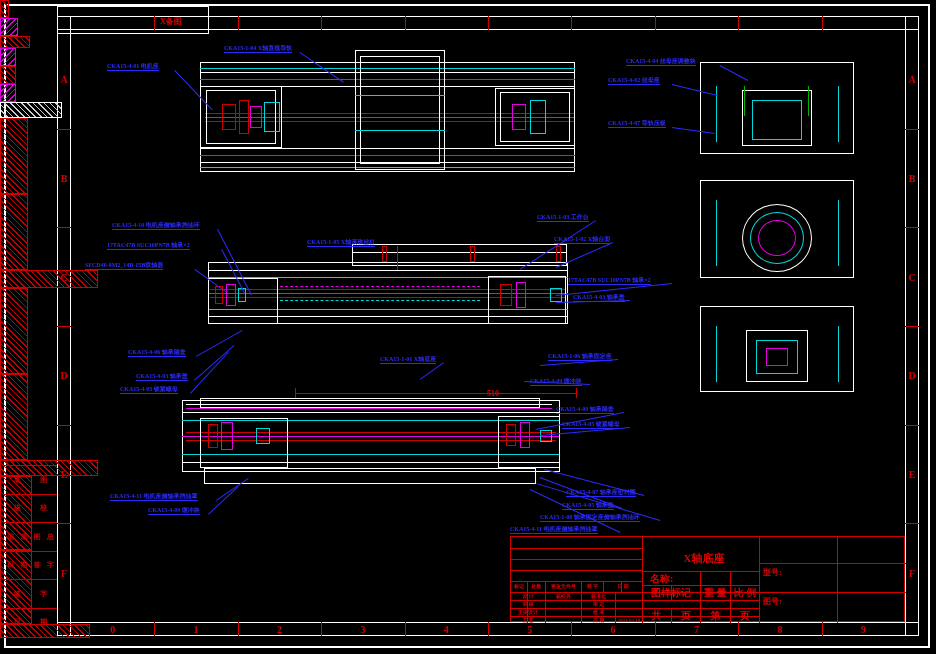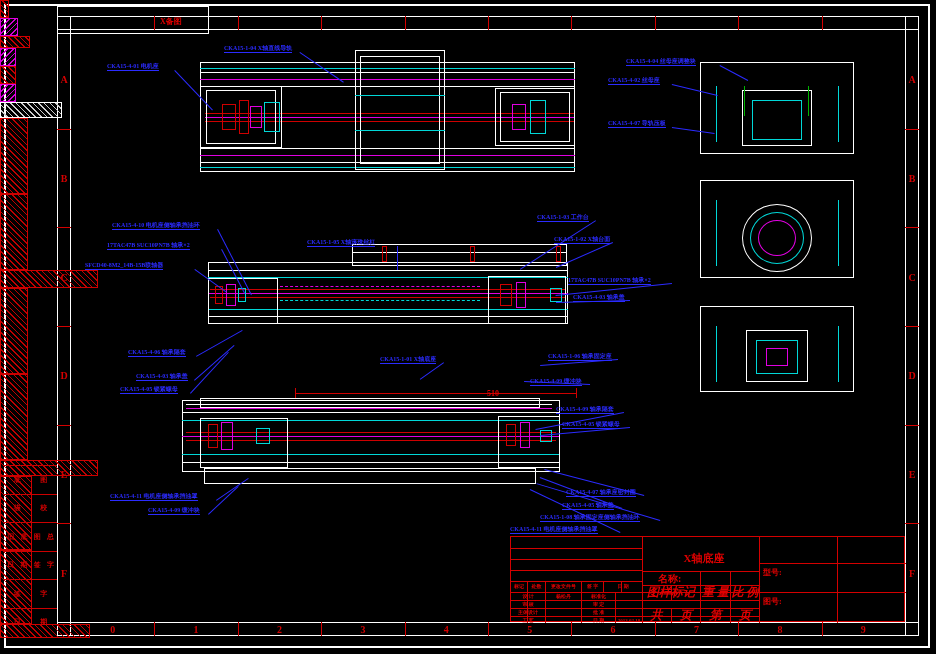--- a/index.html
+++ b/index.html
@@ -75,21 +75,21 @@
 
   
   .tb{left:510px;top:536px;width:395px;height:86px;border:1px solid #d40000;box-sizing:border-box;}
   .tb-line{position:absolute;background:#d40000;}
   .tb-cell{position:absolute;color:#e00000;font-weight:bold;font-family:"Liberation Serif",serif;
            display:flex;align-items:center;justify-content:center;text-align:center;
            font-size:6px;line-height:7px;letter-spacing:0px;}
   .tb-name{font-size:10px;}
   .tb-title{font-size:11px;}
   .tb-lbl{font-size:8px;justify-content:flex-start;}
-  .tb-hdr{font-size:12px;font-style:italic;}
+  .tb-hdr{font-size:10px;}
   .tb-tiny{font-size:5px;}
 </style>
 </head>
 <body>
 
 <div id="root">
 
   <div class="abs outer-frame"></div>
   <div class="abs inner-frame"></div>
   <div class="abs zone-rail-top"></div>
@@ -431,21 +431,21 @@
         <div class="tb-cell tb-tiny" style="left: 0px; top: 71px; width: 34px; height: 8px;">主体设计</div>
         <div class="tb-cell tb-tiny" style="left: 35px; top: 71px; width: 35px; height: 8px;"></div>
         <div class="tb-cell tb-tiny" style="left: 71px; top: 71px; width: 33px; height: 8px;">批  准</div>
         <div class="tb-cell tb-tiny" style="left: 105px; top: 71px; width: 26px; height: 8px;"></div>
         <div class="tb-cell tb-tiny" style="left: 0px; top: 79px; width: 34px; height: 8px;">工    艺</div>
         <div class="tb-cell tb-tiny" style="left: 35px; top: 79px; width: 35px; height: 8px;"></div>
         <div class="tb-cell tb-tiny" style="left: 71px; top: 79px; width: 33px; height: 8px;">日  期</div>
         <div class="tb-cell tb-tiny" style="left: 105px; top: 79px; width: 26px; height: 8px;">2013.02.18</div>
       </div>
 
-    <div class="tb-cell tb-name" style="left:133px;top:34px;width:48px;height:14px;justify-content:flex-start;padding-left:14px;">名称:</div>
+    <div class="tb-cell tb-name" style="left:133px;top:34px;width:48px;height:14px;justify-content:flex-start;padding-left:6px;">名称:</div>
     <div class="tb-cell tb-title" style="left:140px;top:12px;width:106px;height:18px;">X轴底座</div>
 
     <div class="tb-cell tb-hdr" style="left:131px;top:48px;width:58px;height:15px;">图样标记</div>
     <div class="tb-cell tb-hdr" style="left:190px;top:48px;width:29px;height:15px;">重  量</div>
     <div class="tb-cell tb-hdr" style="left:220px;top:48px;width:28px;height:15px;">比  例</div>
 
     <div class="tb-cell tb-hdr" style="left:131px;top:71px;width:29px;height:15px;">共</div>
     <div class="tb-cell tb-hdr" style="left:161px;top:71px;width:28px;height:15px;">页</div>
     <div class="tb-cell tb-hdr" style="left:190px;top:71px;width:29px;height:15px;">第</div>
     <div class="tb-cell tb-hdr" style="left:220px;top:71px;width:28px;height:15px;">页</div>

